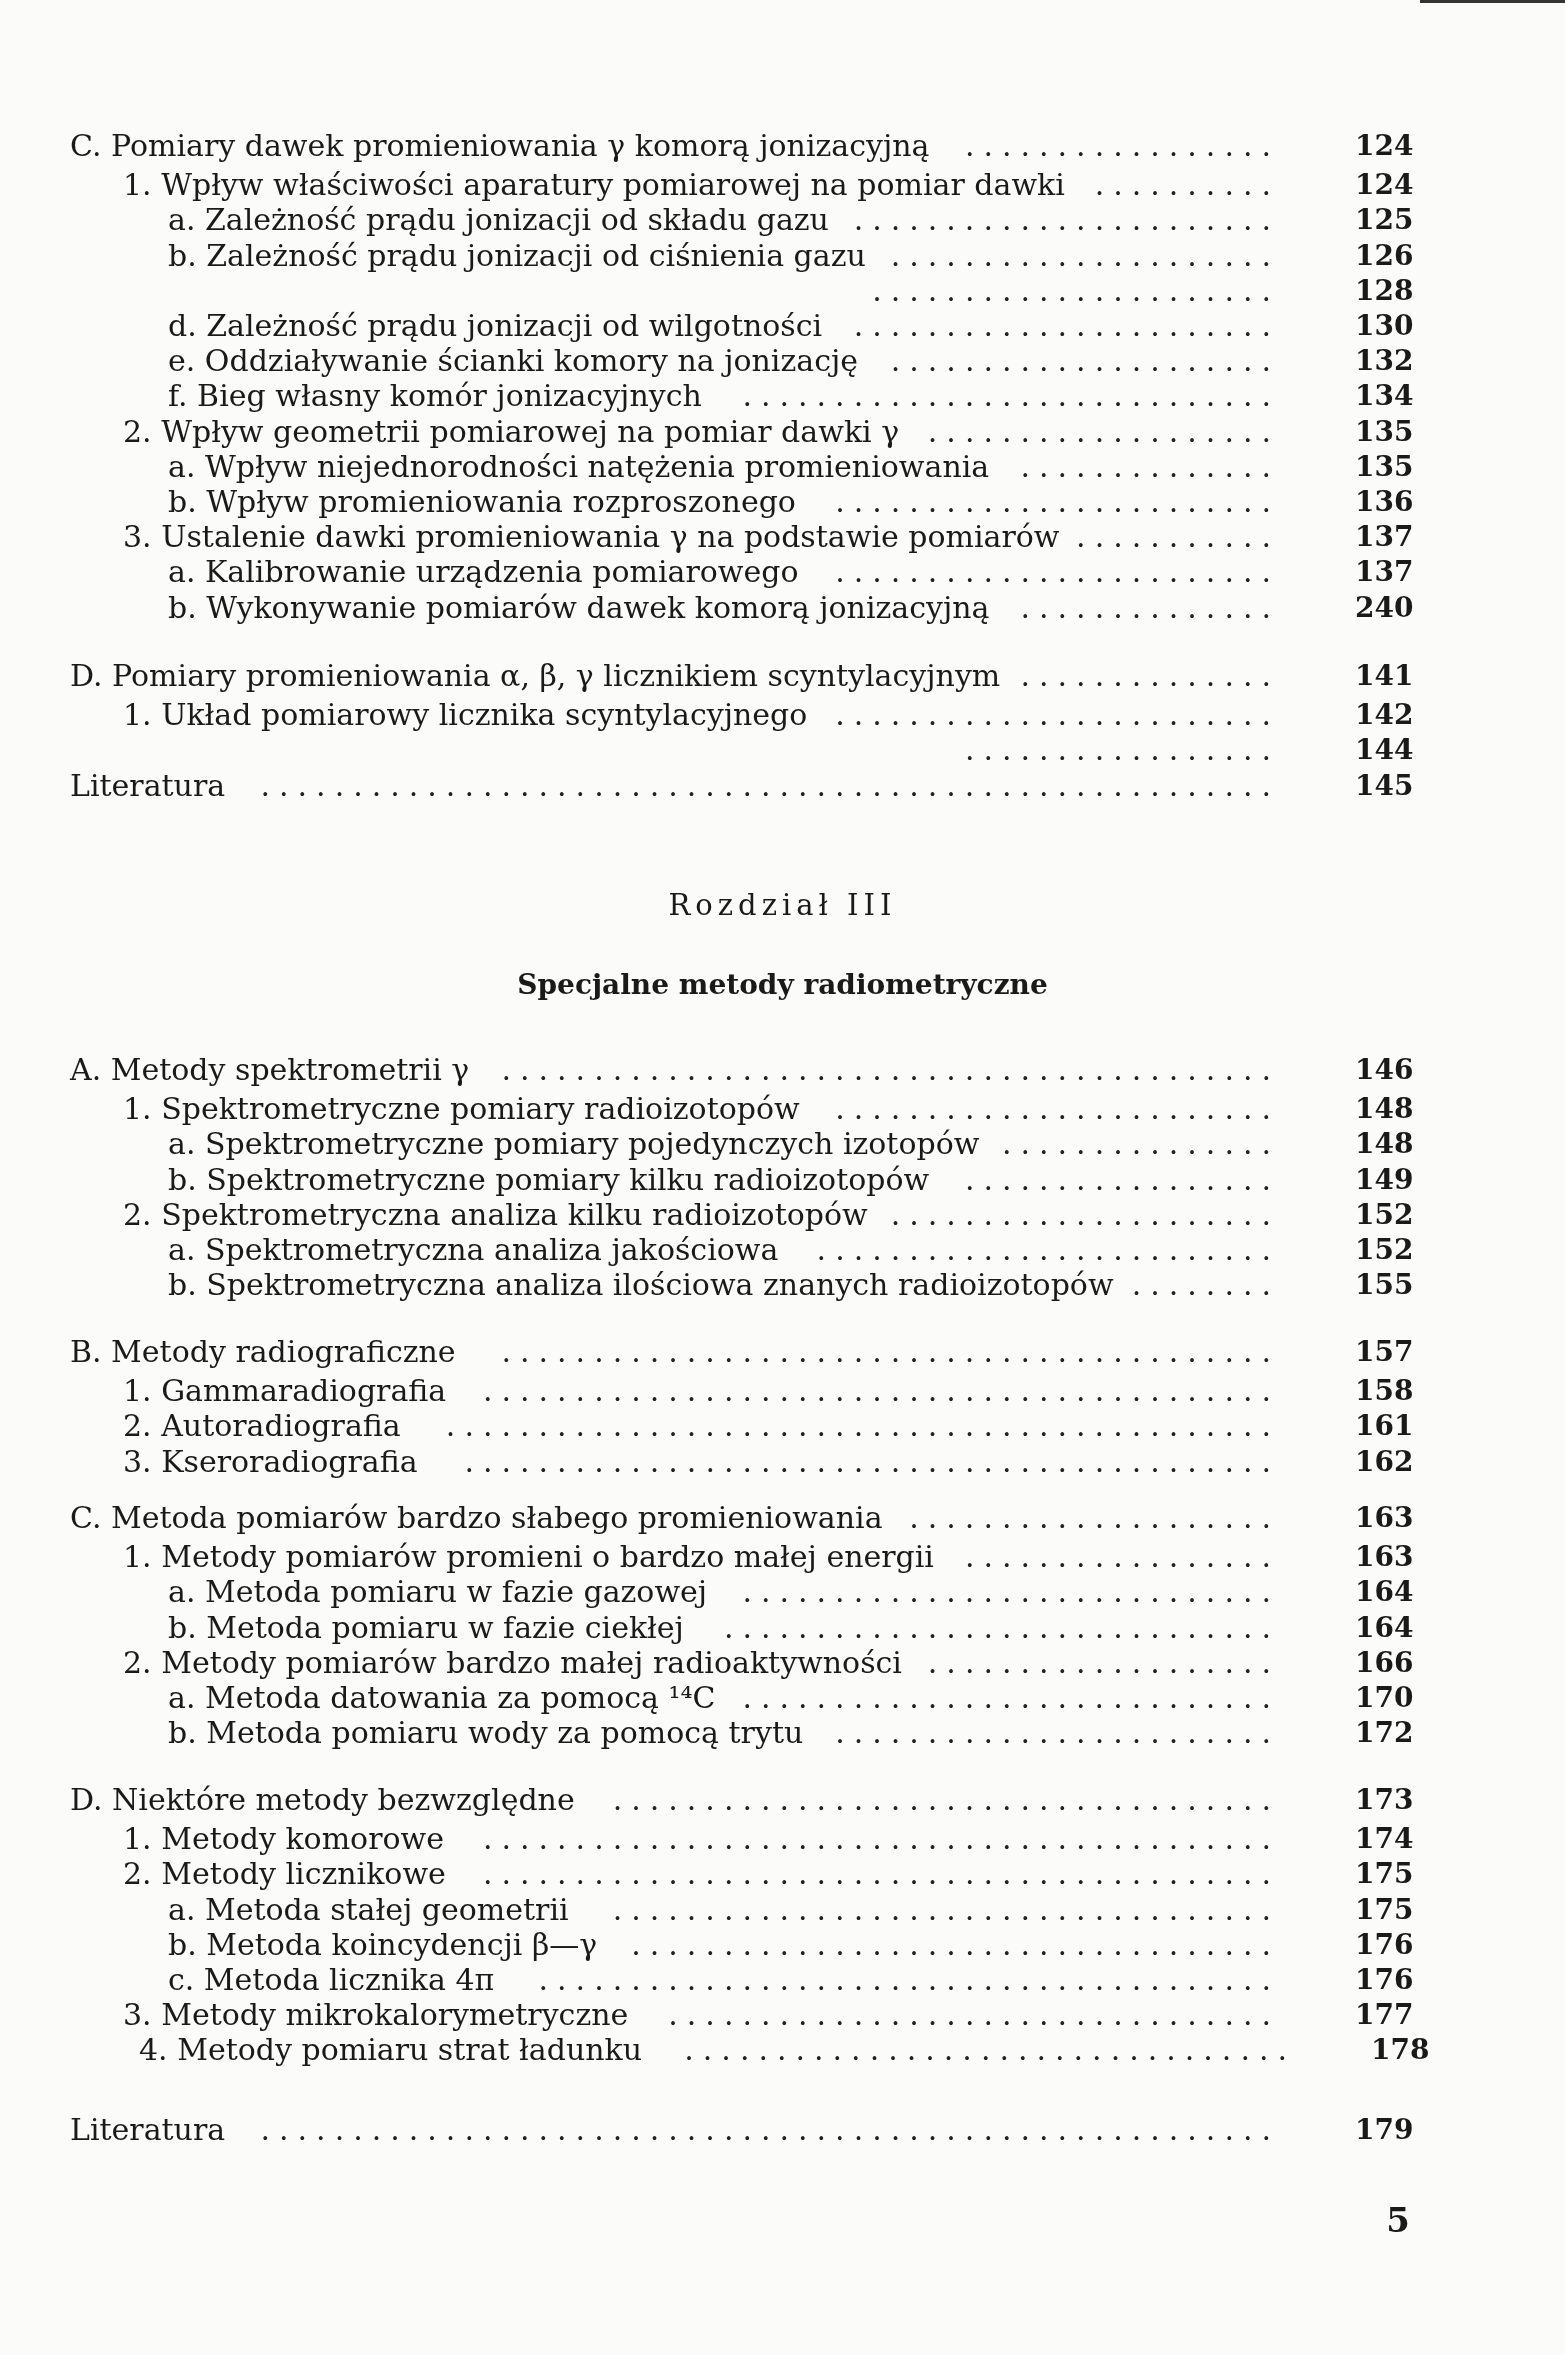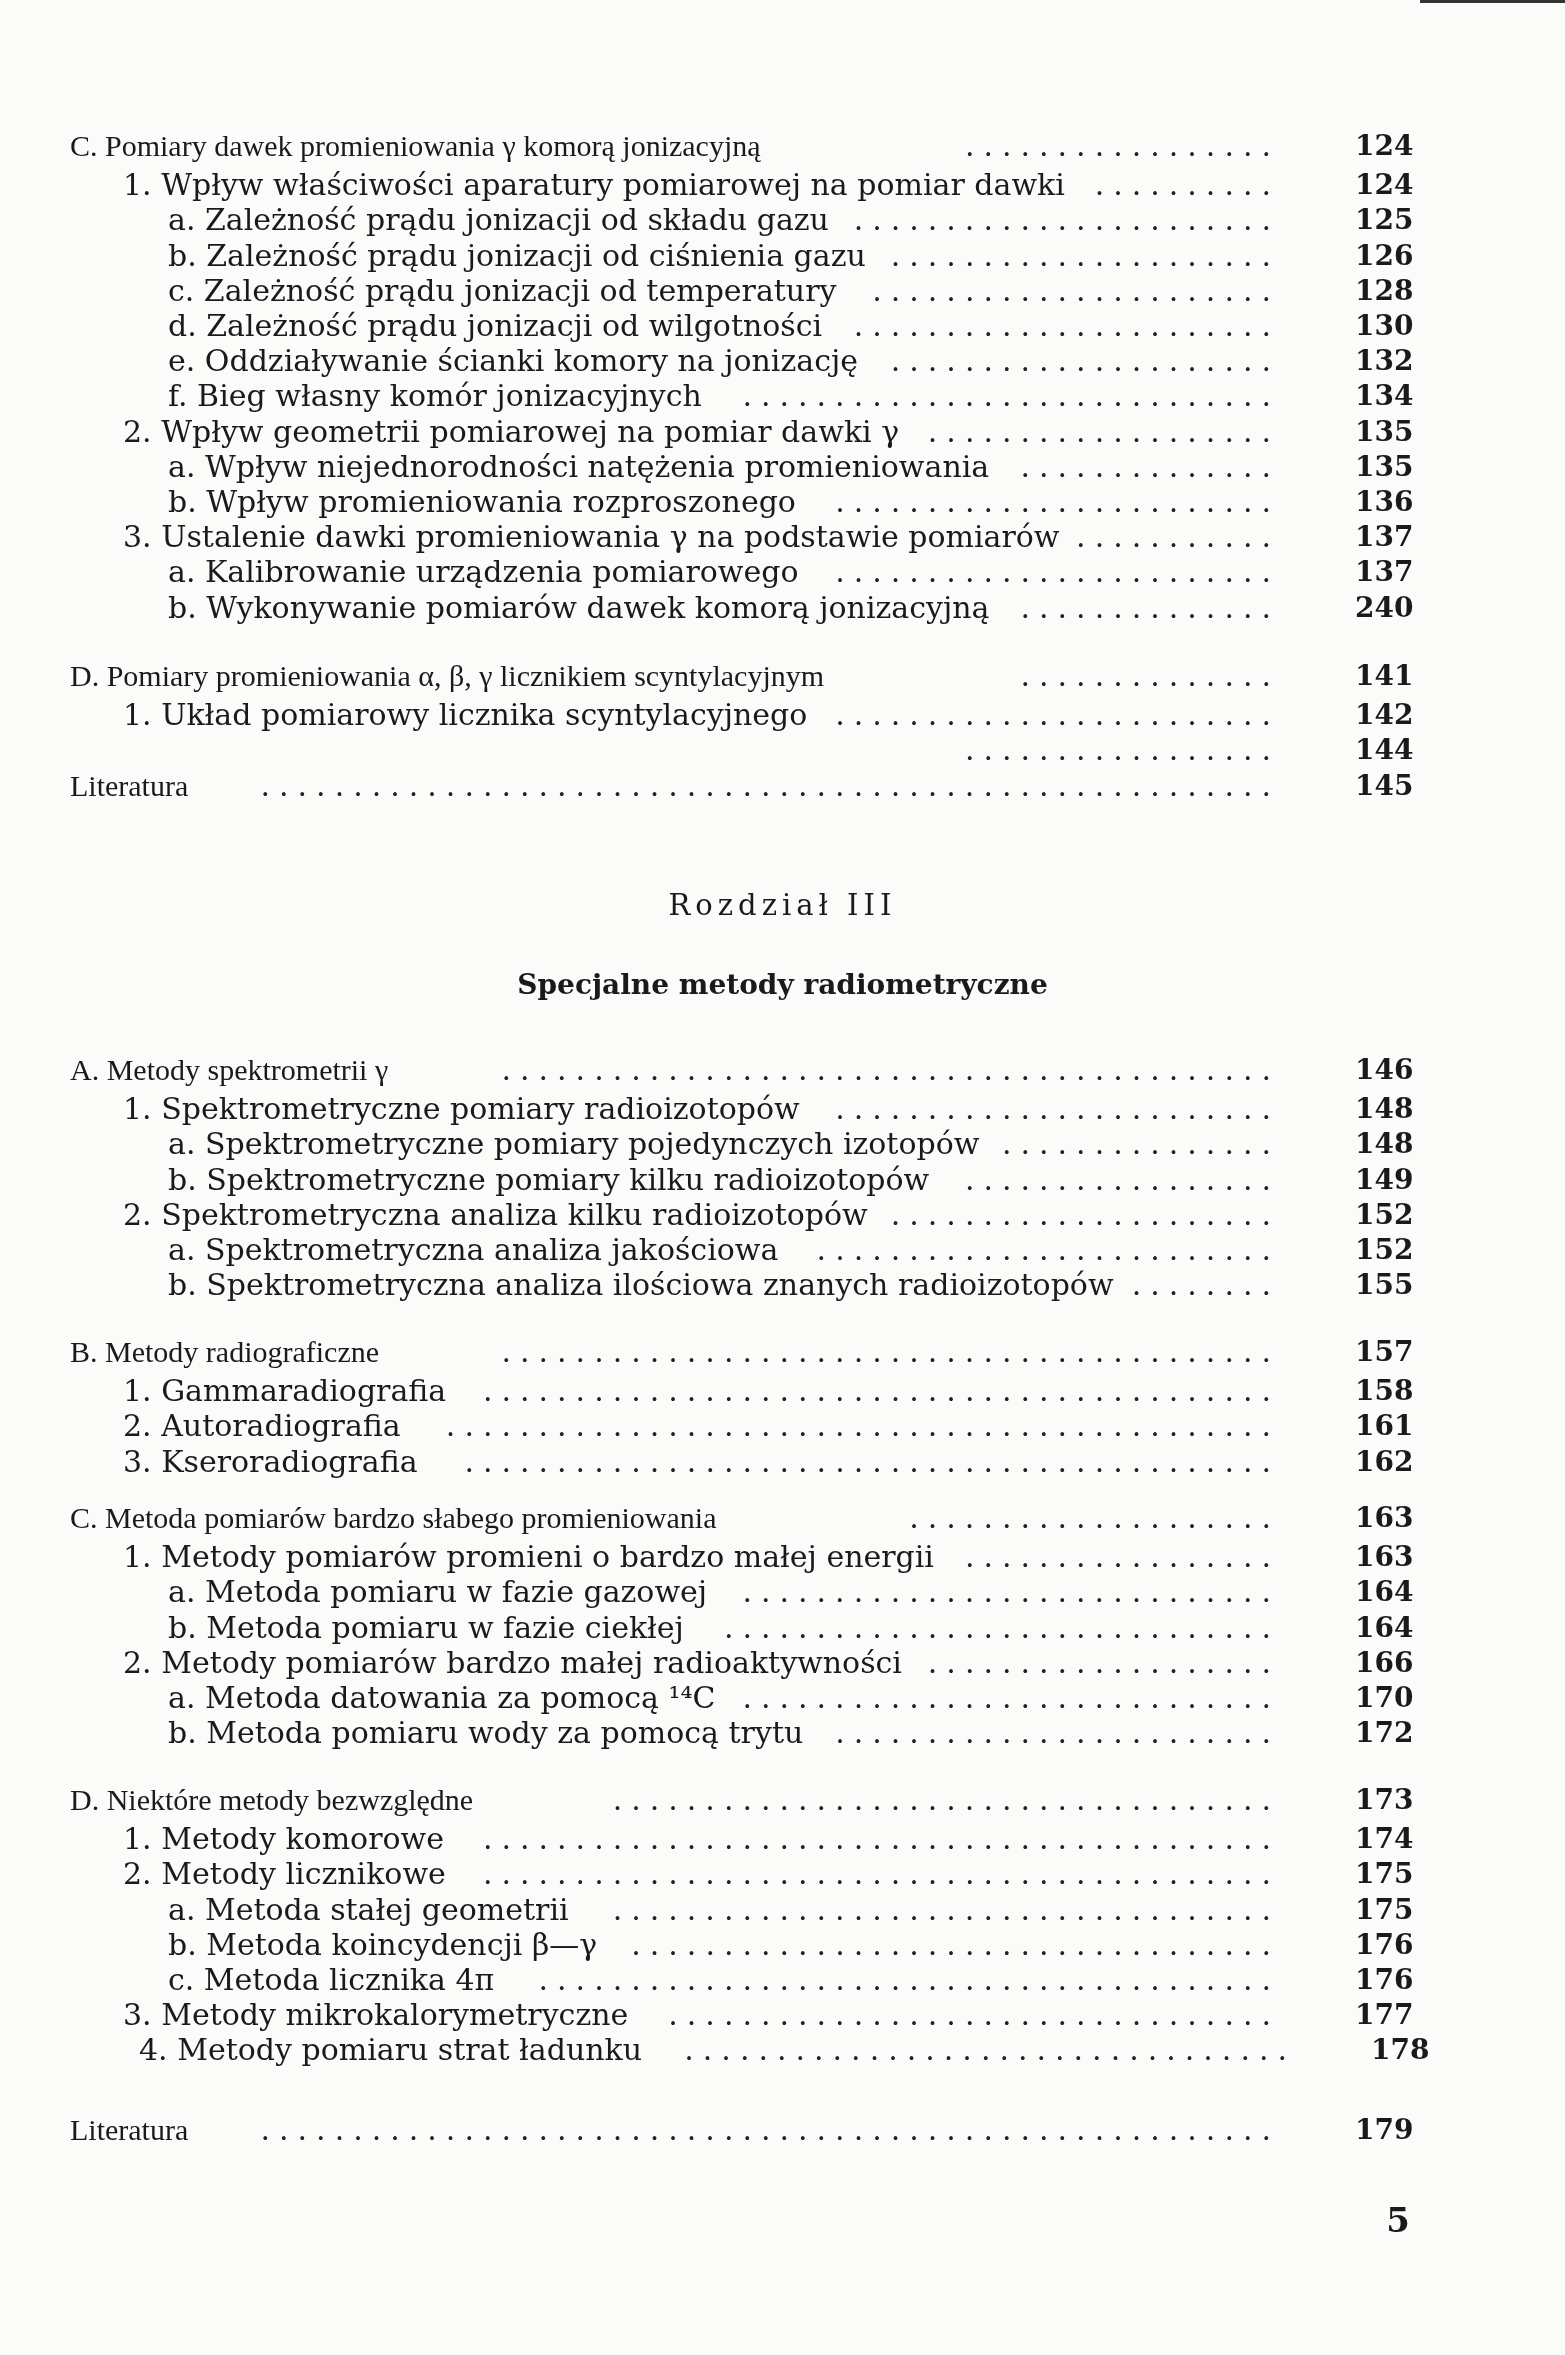--- a/index.html
+++ b/index.html
@@ -15,21 +15,21 @@
   }
   .row .label { position:absolute; top:0; }
   .row .leader {
     position:absolute; top:0; right:285px; text-align:right; overflow:hidden;
     letter-spacing:9px; color:#222;
   }
   .row .page {
     position:absolute; top:0; left:1355px; width:56px; text-align:right;
     font-weight:bold; font-size:28px;
   }
-  .lvl0 .label { left:70px;font-family:Liberation Serif, serif; }
+  .lvl0 .label { left:70px; }
   .lvl1 .label { left:123px; }
   .lvl2 .label { left:168px; }
   .chapter-title {
     position:absolute; left:0; width:1565px; text-align:center;
     font-size:29px; letter-spacing:5px;
   }
   .chapter-subtitle {
     position:absolute; left:0; width:1565px; text-align:center;
     font-size:28px; font-weight:bold;
   }
@@ -61,21 +61,20 @@
       <span class="label">a. Zależność prądu jonizacji od składu gazu</span>
       <span class="leader" style="left: 839px; right: auto; width: 441px;">.......................</span>
       <span class="page">125</span>
     </div>
     <div class="row lvl2" style="top: 237.6px;">
       <span class="label">b. Zależność prądu jonizacji od ciśnienia gazu</span>
       <span class="leader" style="left: 876px; right: auto; width: 404px;">.....................</span>
       <span class="page">126</span>
     </div>
     <div class="row lvl2" style="top: 272.8px;">
-      <span class="label">c. Zależność prądu jonizacji od temperatury</span>
       <span class="leader" style="left: 846px; right: auto; width: 434px;">......................</span>
       <span class="page">128</span>
     </div>
     <div class="row lvl2" style="top: 308px;">
       <span class="label">d. Zależność prądu jonizacji od wilgotności</span>
       <span class="leader" style="left: 832px; right: auto; width: 448px;">.......................</span>
       <span class="page">130</span>
     </div>
     <div class="row lvl2" style="top: 343.2px;">
       <span class="label">e. Oddziaływanie ścianki komory na jonizację</span>

